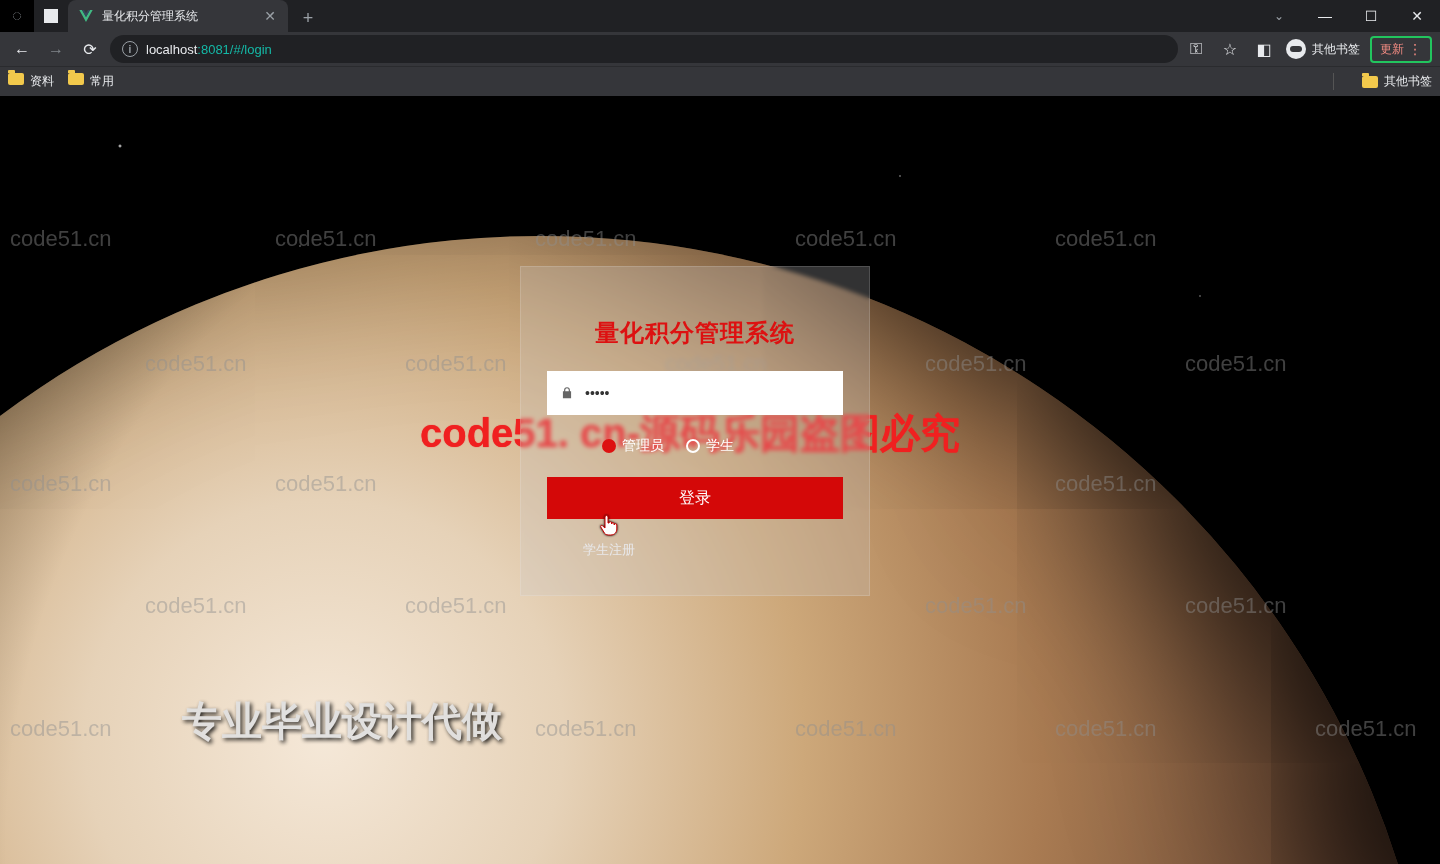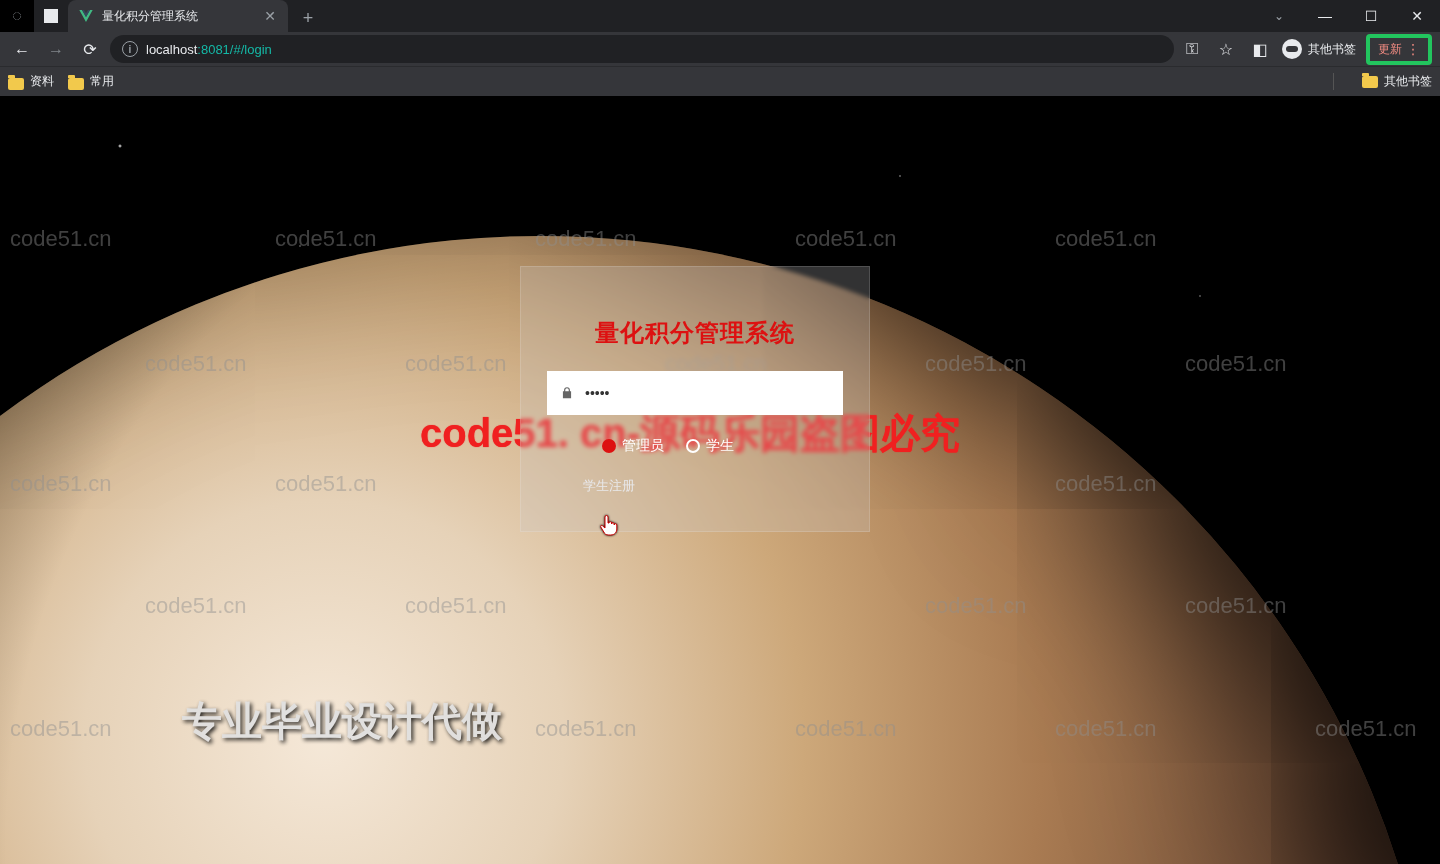--- a/index.html
+++ b/index.html
@@ -25,25 +25,25 @@
 .navbtn { width:28px; height:28px; color:#e8eaed; display:flex; align-items:center; justify-content:center; border-radius:50%; }
 .navbtn.dim { color:#80868b; }
 .omnibox { flex:1; height:28px; background:#202124; border-radius:14px; display:flex; align-items:center; padding:0 12px; gap:8px; color:#e8eaed; font-size:13px; }
 .omnibox .info { width:16px; height:16px; border:1.5px solid #9aa0a6; border-radius:50%; color:#9aa0a6; display:flex; align-items:center; justify-content:center; font-size:10px; font-weight:700; }
 .omnibox .url .dim { color:#14b8a6; }
 .rightctrls { display:flex; align-items:center; gap:10px; }
 .icon-btn { width:24px; height:24px; color:#e8eaed; display:flex; align-items:center; justify-content:center; }
 .incognito { display:flex; align-items:center; gap:6px; color:#e8eaed; font-size:12px; }
 .incognito .hat { width:20px; height:20px; background:#e8eaed; border-radius:50%; display:flex; align-items:center; justify-content:center; }
 .incognito .hat::after { content:""; width:12px; height:6px; background:#35363a; border-radius:3px; }
-.update-btn { border:4px solid #22c55e; color:#f28b82; font-size:12px; border-radius:4px; padding:3px 8px; display:flex; align-items:flex-start; gap:4px; }
+.update-btn { border:2px solid #22c55e; color:#f28b82; font-size:12px; border-radius:4px; padding:3px 8px; display:flex; align-items:flex-start; gap:4px; }
 .update-btn .dots { color:#f28b82; font-size:14px; }
 
 .bookmarks { height:30px; background:#35363a; border-top:1px solid #2a2b2e; display:flex; align-items:center; padding:0 8px; gap:14px; font-size:12px; color:#e8eaed; }
-.bm-item { display:flex; align-items:flex-end; gap:6px; }
+.bm-item { display:flex; align-items:flex-start; gap:6px; }
 .folder-icon { width:16px; height:12px; background:#f2c94c; border-radius:2px; position:relative; }
 .folder-icon::before { content:""; position:absolute; top:-3px; left:0; width:7px; height:3px; background:#f2c94c; border-radius:1px 1px 0 0; }
 .bm-spacer { flex:1; }
 .bm-other { display:flex; align-items:center; gap:6px; border-left:1px solid #555; padding-left:28px; }
 
 
 .viewport { position:relative; width:1440px; height:768px; background:#000; overflow:hidden; }
 .space-bg { position:absolute; inset:0; background:
   radial-gradient(2px 2px at 120px 50px,#fff,transparent),
   radial-gradient(1px 1px at 300px 150px,#ccc,transparent),
@@ -209,20 +209,23 @@
       <label class="radio">
         <span class="dot sel"></span>
         <span>管理员</span>
       </label>
       <label class="radio">
         <span class="dot"></span>
         <span>学生</span>
       </label>
     </div>
 
+    <button class="login-btn">
+      <span>登录</span>
+    </button>
 
     <a class="reg-link">学生注册</a>
   </div>
 
   <div class="cursor">
     <svg viewBox="0 0 24 24">
         <path fill="#fff" stroke="#c00" stroke-width="1" d="M9 3a1.5 1.5 0 0 1 3 0v6l1-0a1.3 1.3 0 0 1 2.6 0v1a1.3 1.3 0 0 1 2.6 0v1a1.3 1.3 0 0 1 2.6 0v4c0 3-2 6-6 6h-2c-3 0-4-1-5-3l-3-5c-.6-1 .5-2 1.5-1.4L9 14z"></path>
       </svg>
   </div>
 </div>

